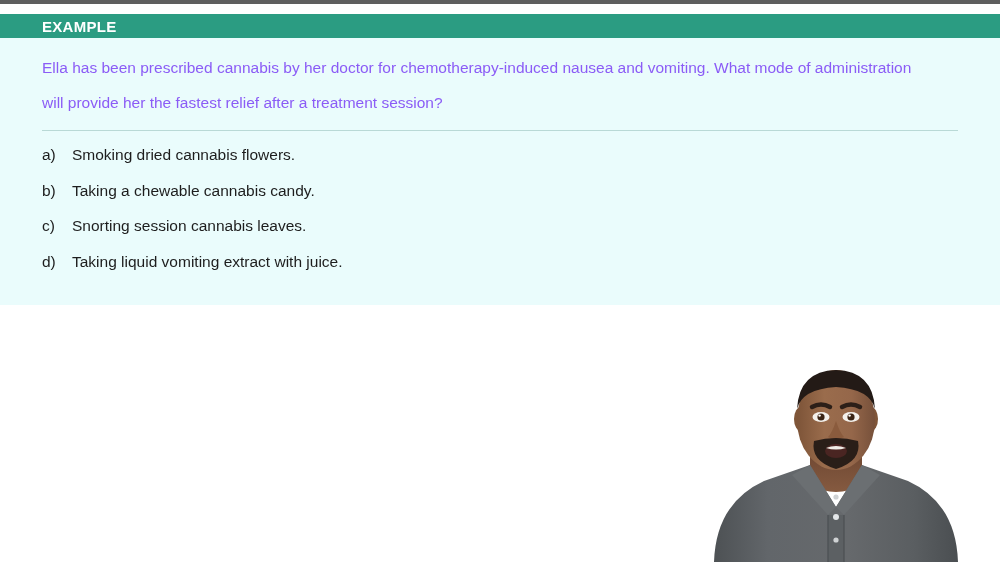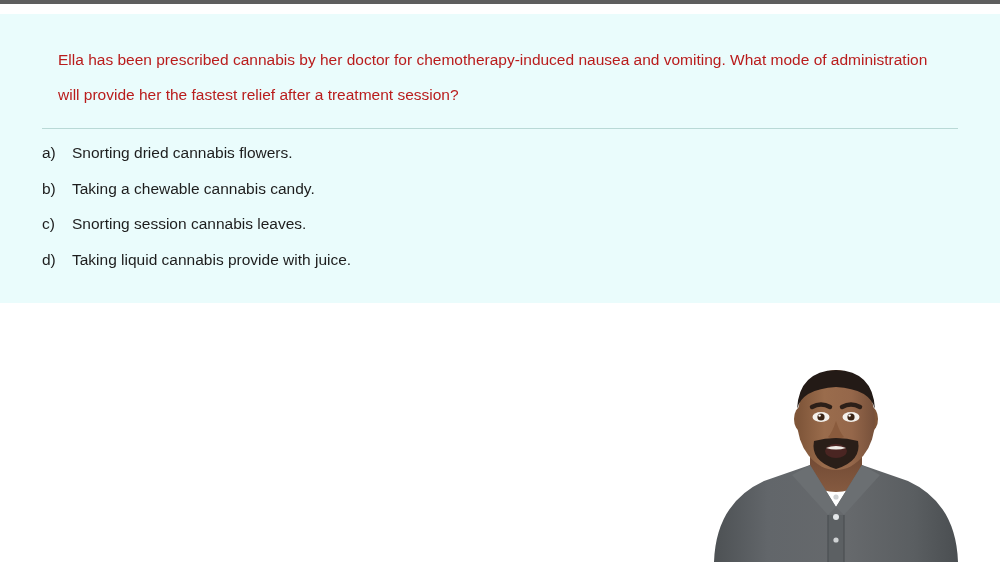--- a/index.html
+++ b/index.html
@@ -51,25 +51,25 @@
   }
 
   #example-body {
     background: #eafcfc;
     box-sizing: border-box;
     padding: 12px 42px 26px 42px;
     min-height: 227px;
   }
 
   #question-text {
-    color: #b91c1c;
+    color: #8b5cf6;
     font-size: 15.5px;
     line-height: 35px;
     max-width: 880px;
-    margin: 16px;
+    margin: 0;
     font-weight: 400;
   }
 
   #answer-divider {
     border: 0;
     border-top: 1px solid #b9d9d6;
     margin: 10px 0 6px 0;
     width: 916px;
   }
 
@@ -110,47 +110,50 @@
     height: 205px;
   }
 </style>
 </head>
 <body>
 
 <div id="top-bar"></div>
 
 <section id="example-block">
 
+  <div id="example-header">
+    <span id="example-header-label">EXAMPLE</span>
+  </div>
 
   <div id="example-body">
 
     <p id="question-text">Ella has been prescribed cannabis by her doctor for chemotherapy-induced nausea and vomiting. What mode of administration will provide her the fastest relief after a treatment session?</p>
 
     <hr id="answer-divider">
 
     <ul id="answer-list">
 
       <li class="answer-item">
         <span class="answer-letter">a)</span>
-        <span class="answer-text">Snorting dried cannabis flowers.</span>
+        <span class="answer-text">Smoking dried cannabis flowers.</span>
       </li>
 
       <li class="answer-item">
         <span class="answer-letter">b)</span>
         <span class="answer-text">Taking a chewable cannabis candy.</span>
       </li>
 
       <li class="answer-item">
         <span class="answer-letter">c)</span>
         <span class="answer-text">Snorting session cannabis leaves.</span>
       </li>
 
       <li class="answer-item">
         <span class="answer-letter">d)</span>
-        <span class="answer-text">Taking liquid cannabis provide with juice.</span>
+        <span class="answer-text">Taking liquid vomiting extract with juice.</span>
       </li>
 
     </ul>
   </div>
 </section>
 
 <div id="instructor-overlay">
   <svg id="instructor-figure" viewBox="0 0 268 205">
     <defs>
       <linearGradient id="shirtGrad" x1="0" y1="0" x2="1" y2="0">

